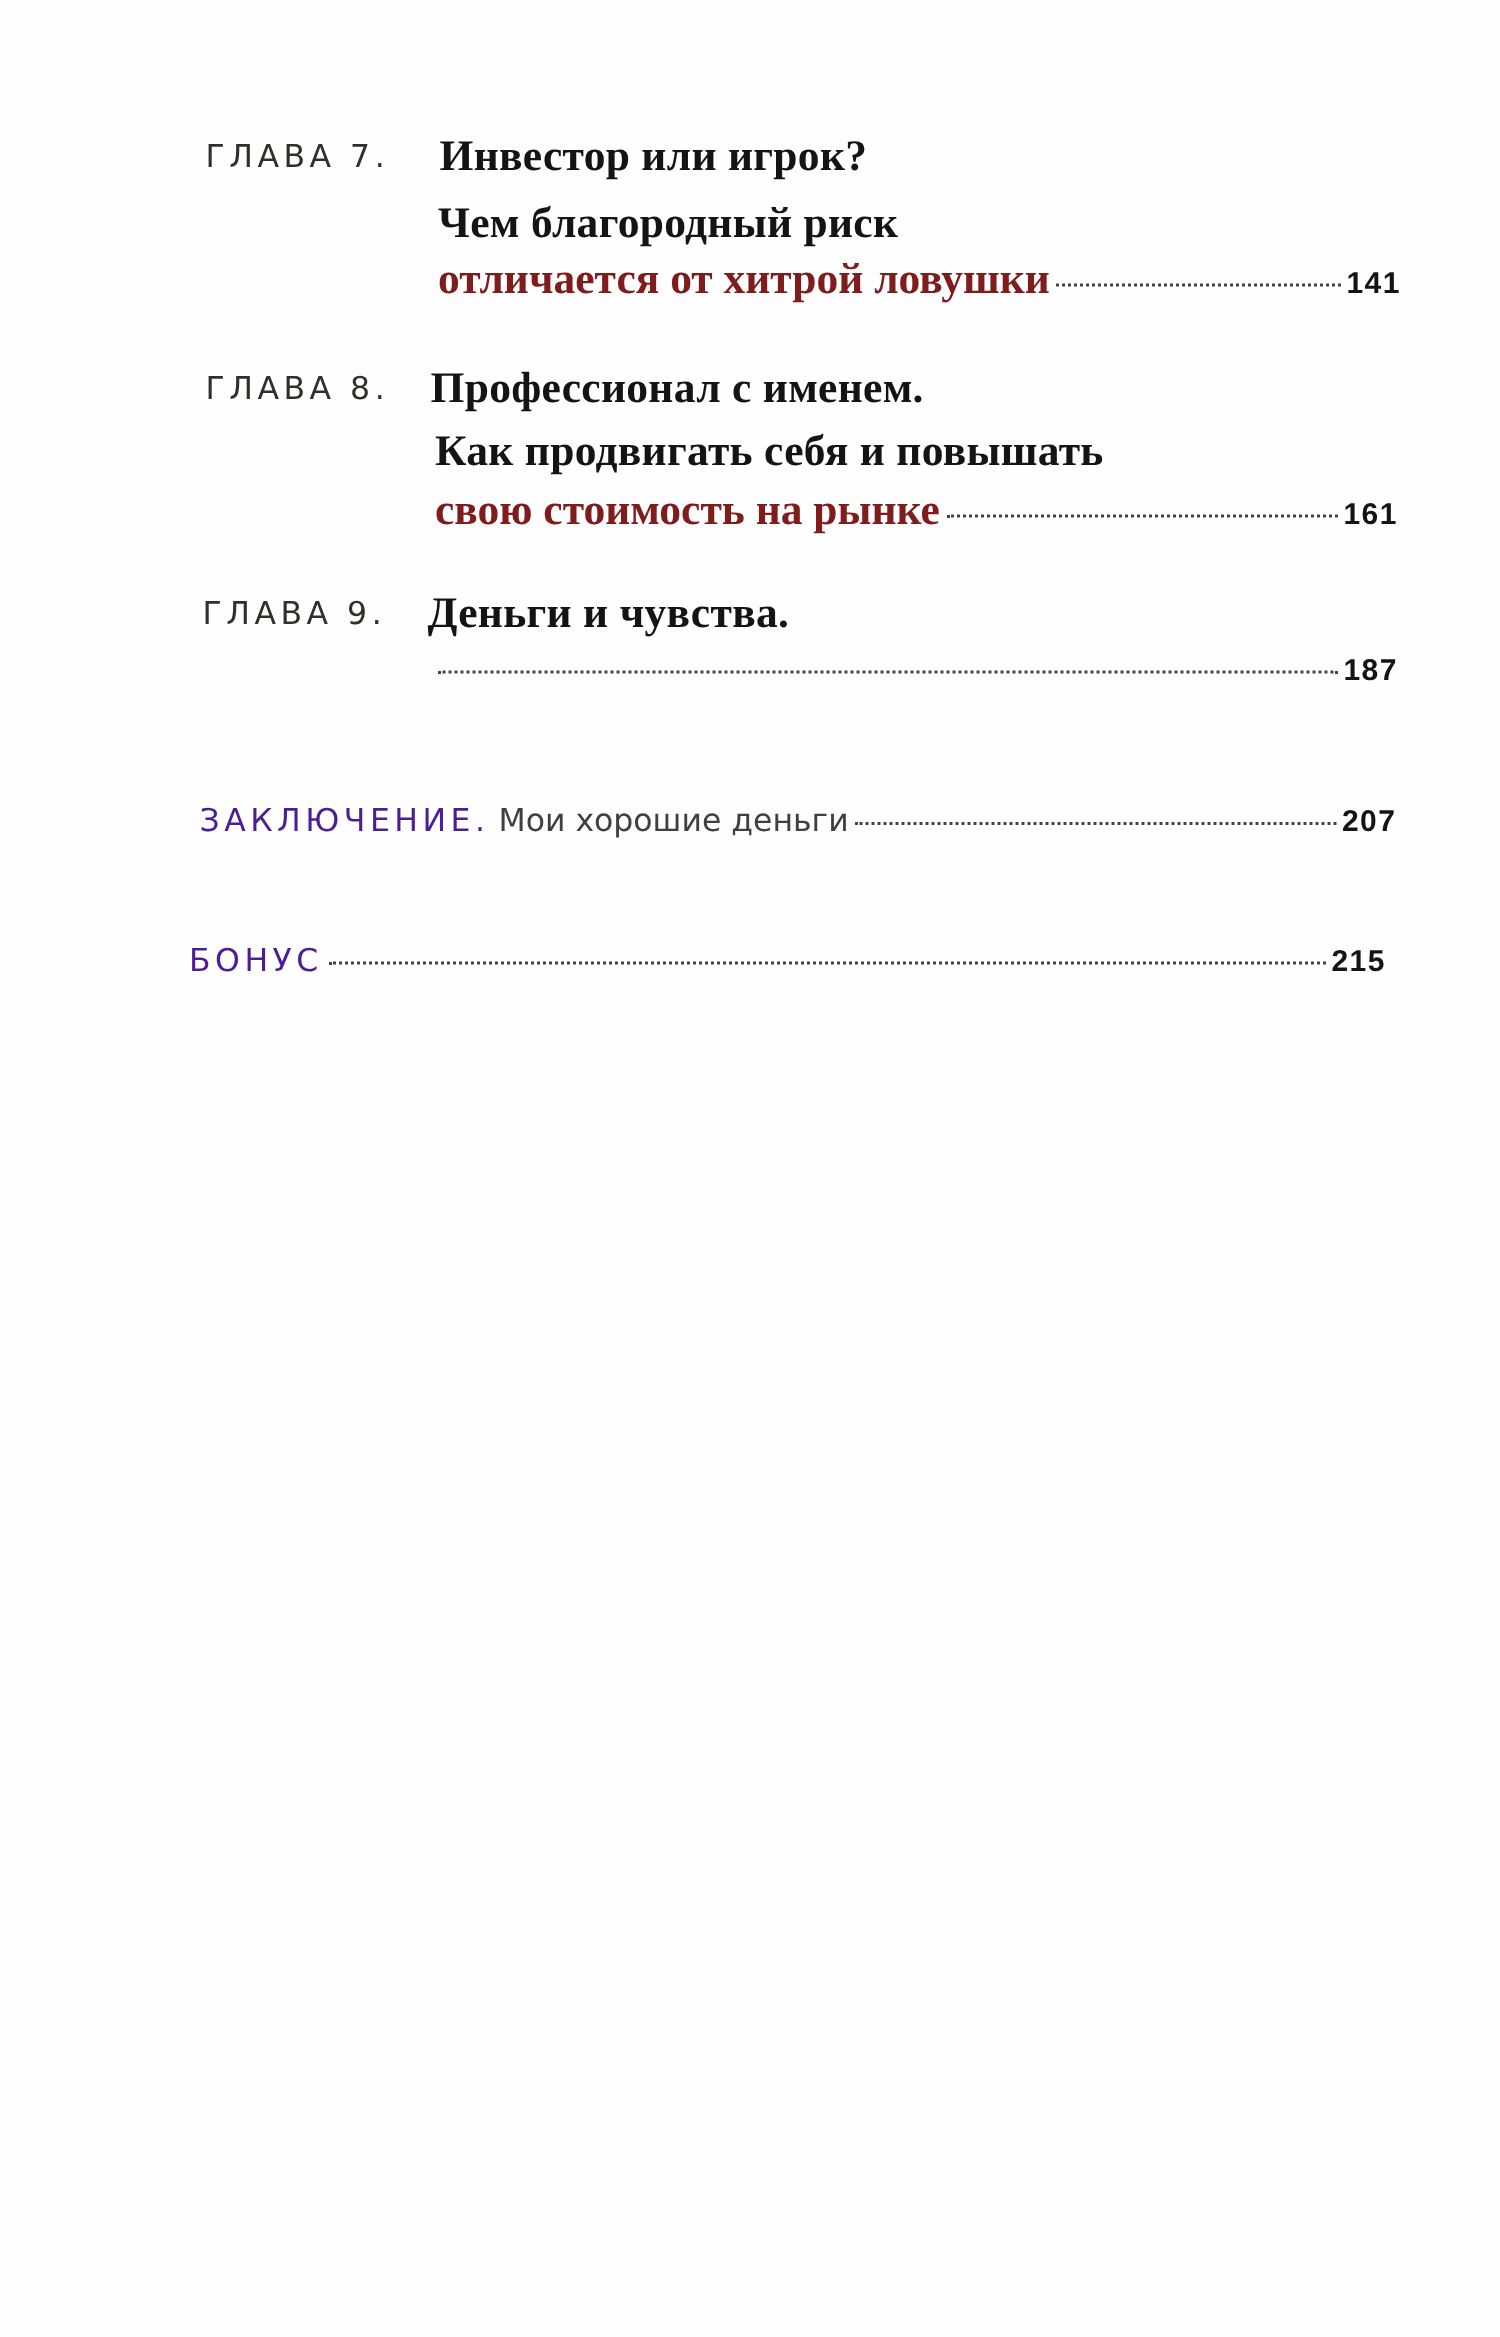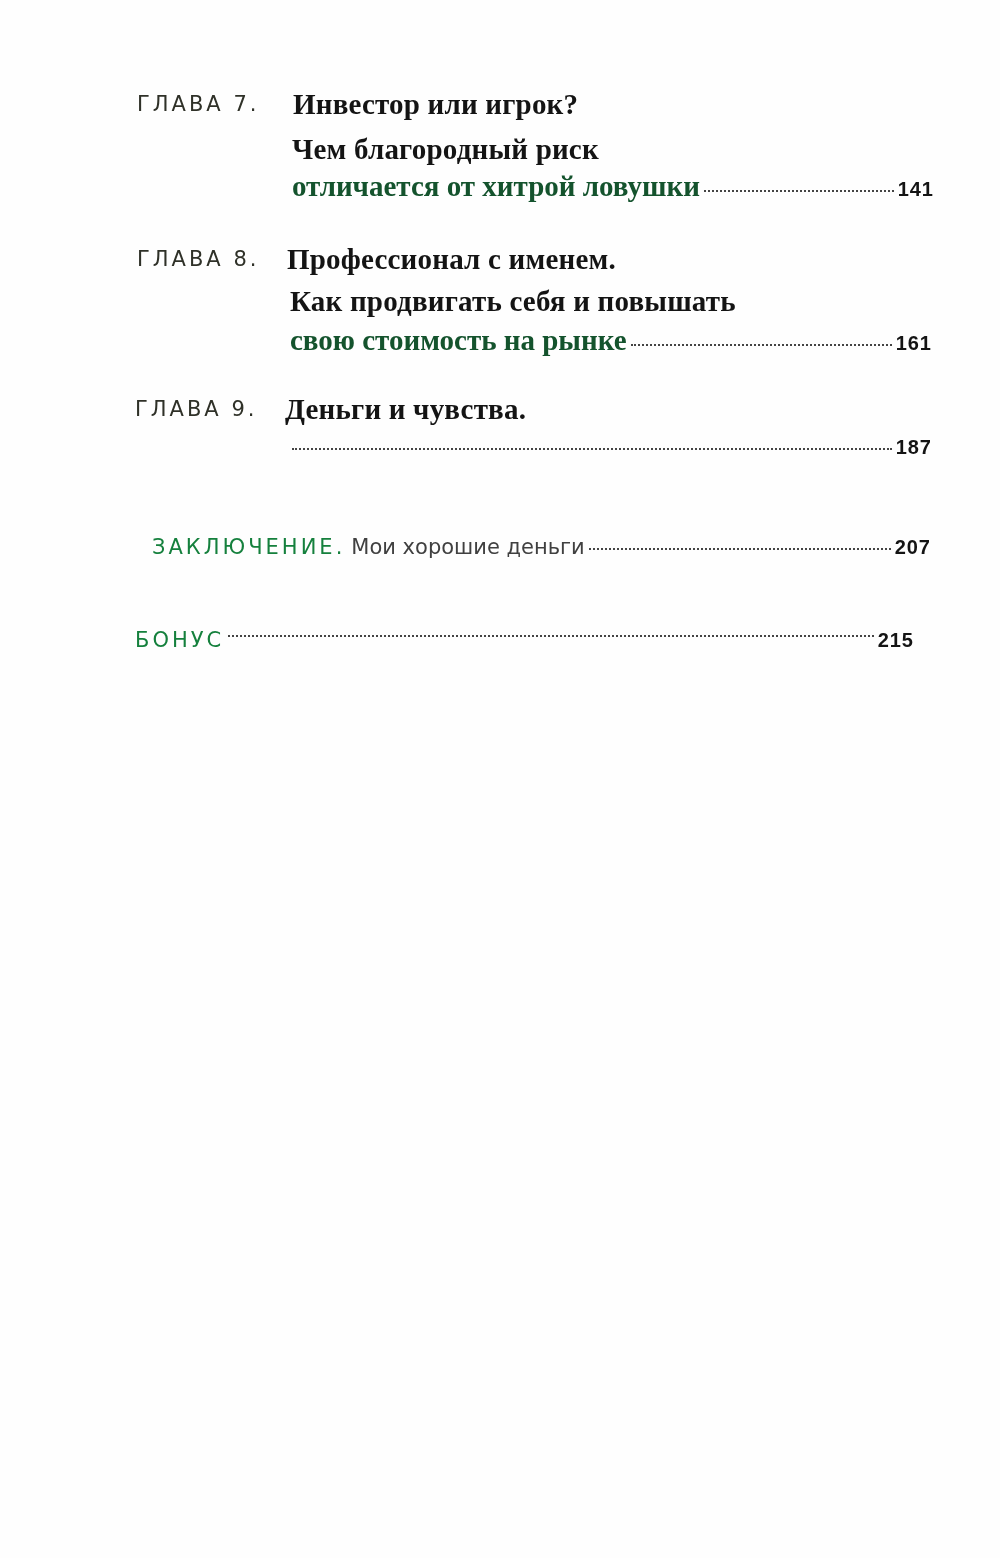--- a/index.html
+++ b/index.html
@@ -19,34 +19,34 @@
       position: absolute;
       font-family: "Liberation Serif", serif;
       font-weight: bold; font-size: 29px; color: #141414;
       white-space: nowrap; letter-spacing: 0.2px;
     }
     .lastline {
       position: absolute; display: flex; align-items: baseline;
     }
     .lastline .title-text {
       font-family: "Liberation Serif", serif;
-      font-weight: bold; font-size: 29px; color: #14532d; white-space: nowrap;
+      font-weight: bold; font-size: 29px; color: #7f1d1d; white-space: nowrap;
     }
     .leader {
       flex: 1; border-bottom: 2px dotted #444; margin: 0 4px;
       transform: translateY(-4px);
     }
     .pagenum {
       font-family: Liberation Sans, sans-serif; font-weight: bold;
       font-size: 20px; color: #141414; letter-spacing: 1px;
     }
     .sans-line { position: absolute; display: flex; align-items: baseline; }
     .sans-line .label2 {
       font-family: "DejaVu Sans", sans-serif; font-size: 21px;
-      letter-spacing: 3px; color: #15803d; white-space: nowrap; margin-left: 19px;
+      letter-spacing: 3px; color: #4c1d95; white-space: nowrap;
     }
     .sans-line .subt {
       font-family: "DejaVu Sans", sans-serif; font-size: 21px;
       color: #404040; white-space: nowrap; margin-left: 6px;
     }
   </style>
 </head>
 <body>
 
 <div class="page">
@@ -82,19 +82,19 @@
     </div>
   </div>
 
   <div class="sans-line" style="left:133px; top:535px; width:798px;">
     <span class="label2">ЗАКЛЮЧЕНИЕ.</span>
     <span class="subt">Мои хорошие деньги</span>
     <span class="leader"></span>
     <span class="pagenum">207</span>
   </div>
 
-  <div class="sans-line" style="left:116px; top:628px; width:798px;align-items:center;">
+  <div class="sans-line" style="left:126px; top:628px; width:798px;">
     <span class="label2">БОНУС</span>
     <span class="leader"></span>
     <span class="pagenum">215</span>
   </div>
 
 </div>
 
 </body></html>

